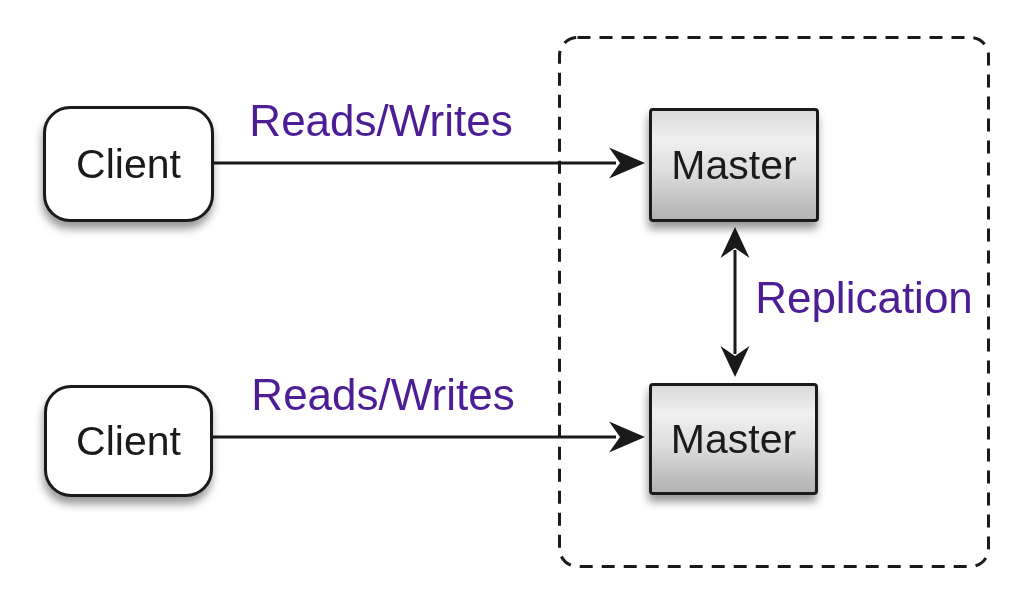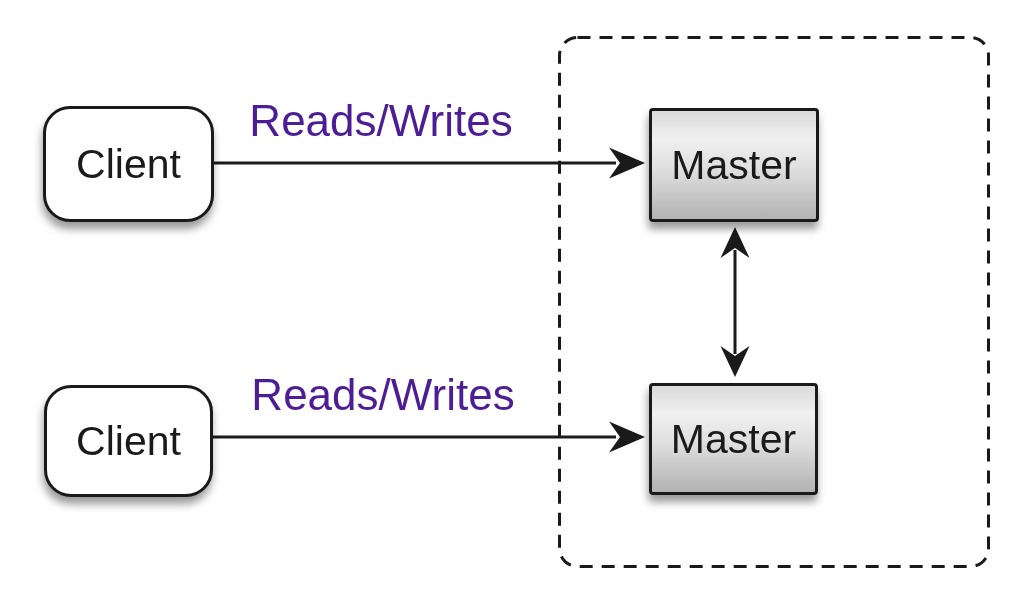--- a/index.html
+++ b/index.html
@@ -96,14 +96,15 @@
   </div>
 
   <div class="node master master-bottom">
     <span class="node-label">Master</span>
   </div>
 
   <div class="edge-label rw-top">Reads/Writes</div>
 
   <div class="edge-label rw-bottom">Reads/Writes</div>
 
+  <div class="edge-label replication">Replication</div>
 
 </div>
 
 </body></html>

